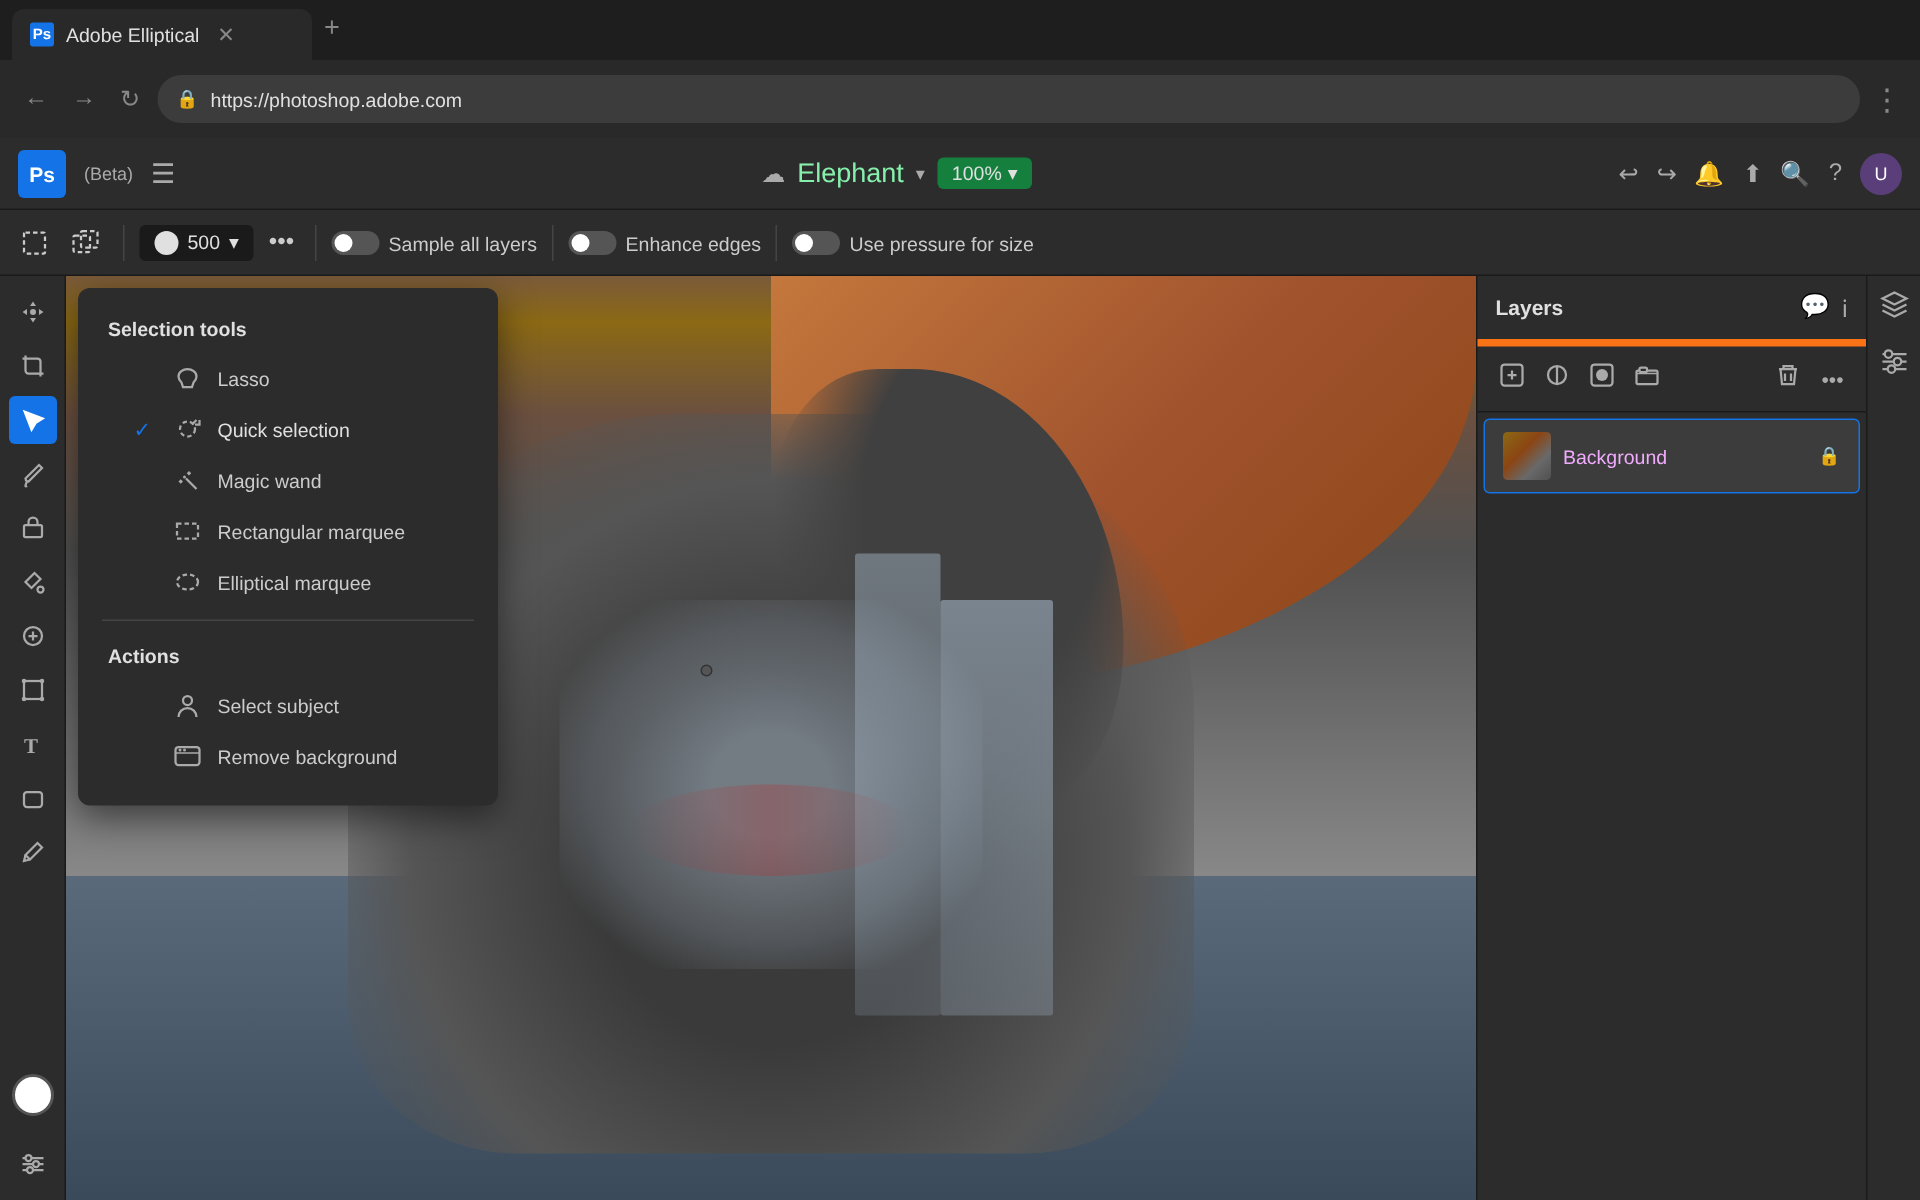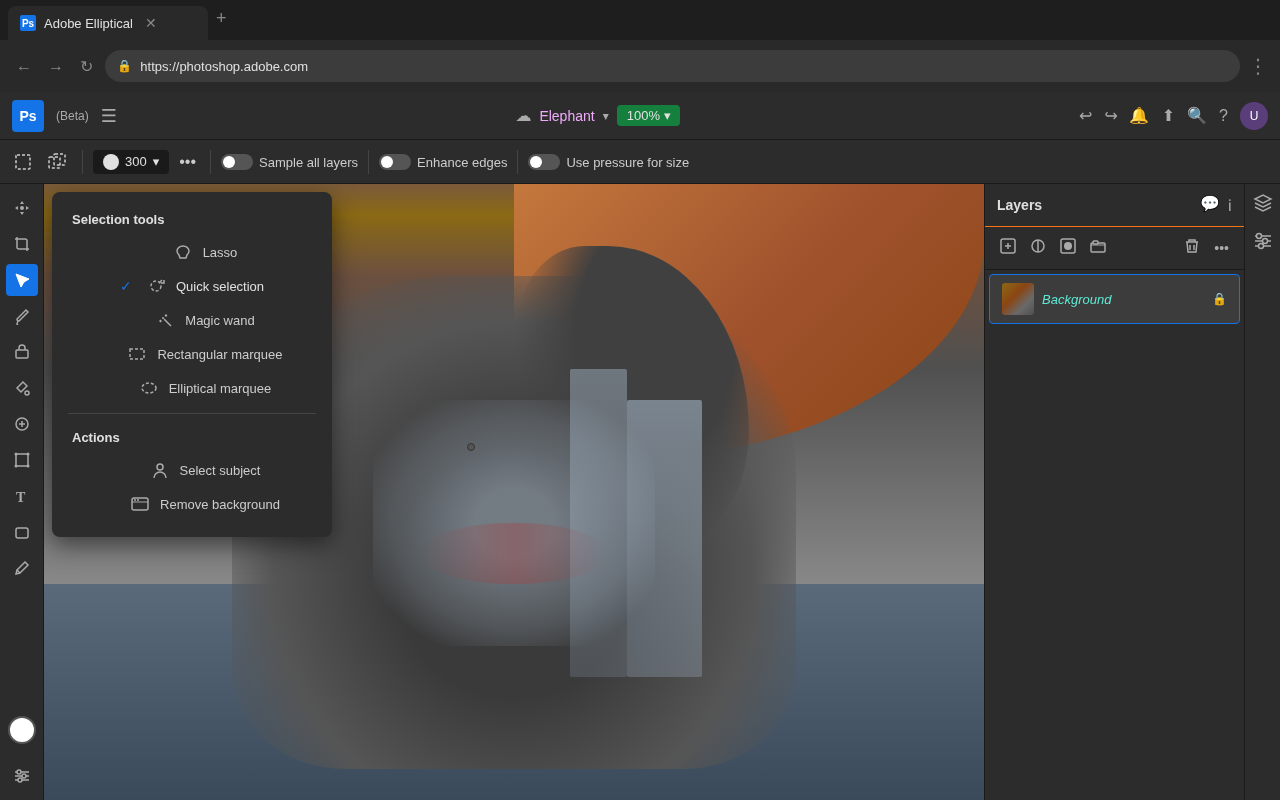--- a/index.html
+++ b/index.html
@@ -20,21 +20,21 @@
     .url-text { color: #e0e0e0; font-size: 13px; }
     .browser-menu { color: #888; font-size: 20px; cursor: pointer; }
 
     
     .app-header { background: #2c2c2c; height: 48px; display: flex; align-items: center; padding: 0 12px; gap: 12px; border-bottom: 1px solid #1a1a1a; }
     .ps-logo { width: 32px; height: 32px; background: #1473e6; border-radius: 4px; display: flex; align-items: center; justify-content: center; color: white; font-size: 14px; font-weight: bold; }
     .ps-beta { color: #aaa; font-size: 12px; }
     .hamburger { color: #aaa; font-size: 18px; cursor: pointer; }
     .header-center { flex: 1; display: flex; justify-content: center; align-items: center; gap: 8px; }
     .cloud-icon { color: #aaa; font-size: 16px; }
-    .file-name { color: #f0abfc; font-size: 14px; font-weight: 500; }
+    .file-name { color: #86efac; font-size: 18px; font-weight: 500; }
     .dropdown-arrow { color: #aaa; font-size: 12px; }
     .zoom-control { background: #15803d; border-radius: 4px; padding: 3px 10px; color: #e0e0e0; font-size: 13px; display: flex; align-items: center; gap: 4px; cursor: pointer; }
     .open-ps-btn { background: transparent; border: 1px solid #aaa; border-radius: 20px; padding: 6px 16px; color: #e0e0e0; font-size: 13px; cursor: pointer; }
     .header-icons { display: flex; align-items: center; gap: 12px; }
     .header-icon { color: #aaa; font-size: 16px; cursor: pointer; }
     .avatar { width: 28px; height: 28px; border-radius: 50%; background: #5a3e7a; display: flex; align-items: center; justify-content: center; color: white; font-size: 12px; }
 
     
     .toolbar-bar { background: #2c2c2c; height: 44px; display: flex; align-items: center; padding: 0 8px; gap: 6px; border-bottom: 1px solid #1a1a1a; }
     .tool-group { display: flex; align-items: center; gap: 4px; }
@@ -54,42 +54,42 @@
     .left-sidebar { width: 44px; background: #2c2c2c; display: flex; flex-direction: column; align-items: center; padding: 8px 0; gap: 4px; border-right: 1px solid #1a1a1a; }
     .sidebar-tool { width: 32px; height: 32px; display: flex; align-items: center; justify-content: center; color: #aaa; font-size: 16px; cursor: pointer; border-radius: 4px; position: relative; }
     .sidebar-tool.active { background: #1473e6; color: white; }
 
     
     .canvas-area { flex: 1; background: #e5e5e5; position: relative; overflow: hidden; }
 
     
     .selection-popup { position: absolute; top: 0; left: 0; width: 280px; background: #2c2c2c; border-radius: 8px; box-shadow: 0 8px 24px rgba(0,0,0,0.5); z-index: 100; padding: 16px 0; }
     .popup-section-title { color: #e0e0e0; font-size: 13px; font-weight: 600; padding: 4px 20px 8px; }
-    .popup-item { display: flex; align-items: center; gap: 10px; padding: 7px 8px; color: #ccc; font-size: 13px; cursor: pointer; justify-content: center; }
+    .popup-item { display: flex; align-items: center; gap: 10px; padding: 7px 37px; color: #ccc; font-size: 13px; cursor: pointer; }
     .popup-item.checked { color: #e0e0e0; }
     .popup-check { color: #1473e6; font-size: 14px; width: 16px; }
     .popup-icon { width: 20px; height: 20px; display: flex; align-items: center; justify-content: center; color: #aaa; font-size: 14px; }
     .popup-divider { height: 1px; background: #444; margin: 8px 16px; }
     .popup-actions-title { color: #e0e0e0; font-size: 13px; font-weight: 600; padding: 8px 20px 8px; }
 
     
     .right-panel { width: 260px; background: #2c2c2c; border-left: 1px solid #1a1a1a; display: flex; flex-direction: column; }
-    .panel-header { display: flex; align-items: center; justify-content: space-between; padding: 10px 12px; border-bottom: 1px solid #f97316; }
+    .panel-header { display: flex; align-items: center; justify-content: space-between; padding: 10px 12px; border-bottom: 5px solid #f97316; }
     .panel-title { color: #e0e0e0; font-size: 14px; font-weight: 600; }
     .panel-icons { display: flex; gap: 8px; }
     .panel-icon { color: #aaa; font-size: 16px; cursor: pointer; }
     .panel-toolbar { display: flex; align-items: center; gap: 8px; padding: 8px 12px; border-bottom: 1px solid #1a1a1a; }
     .panel-tool-btn { color: #aaa; font-size: 16px; cursor: pointer; padding: 3px; }
     .panel-tool-spacer { flex: 1; }
     
     
     .layer-item { display: flex; align-items: center; gap: 8px; padding: 8px 12px; cursor: pointer; background: #3c3c3c; border: 1px solid #1473e6; margin: 4px; border-radius: 4px; }
     .layer-thumb { width: 32px; height: 32px; border-radius: 3px; overflow: hidden; background: #555; flex-shrink: 0; }
     .layer-thumb-inner { width: 100%; height: 100%; background: linear-gradient(135deg, #8B4513, #696969); }
-    .layer-name { color: #5eead4; font-size: 13px; flex: 1; font-style: italic; }
+    .layer-name { color: #f0abfc; font-size: 13px; flex: 1; }
     .layer-lock { color: #888; font-size: 12px; }
 
     
     .right-side-icons { width: 36px; background: #2c2c2c; display: flex; flex-direction: column; align-items: center; padding: 8px 0; gap: 16px; border-left: 1px solid #1a1a1a; }
     .side-icon { color: #aaa; font-size: 16px; cursor: pointer; }
     .color-circle { width: 30px; height: 30px; border-radius: 50%; cursor: pointer; }
   </style>
 </head>
 <body>
 
@@ -148,21 +148,21 @@
     <div class="tool-icon-btn">
       <svg width="18" height="18" viewBox="0 0 18 18" fill="none">
         <rect x="1" y="4" width="11" height="11" rx="1" stroke="#ccc" stroke-width="1.5" stroke-dasharray="3 2" fill="none"></rect>
         <rect x="6" y="1" width="11" height="11" rx="1" stroke="#ccc" stroke-width="1.5" stroke-dasharray="3 2" fill="none"></rect>
       </svg>
     </div>
   </div>
   <div class="divider-v"></div>
   <div class="size-control">
     <span class="size-circle"></span>
-    <span>300</span>
+    <span>500</span>
     <span>▾</span>
   </div>
   <div class="tool-icon-btn more-btn">•••</div>
   <div class="divider-v"></div>
   <div class="toggle-group">
     <div class="toggle">
       <div class="toggle-knob"></div>
     </div>
     <span>Sample all layers</span>
   </div>

